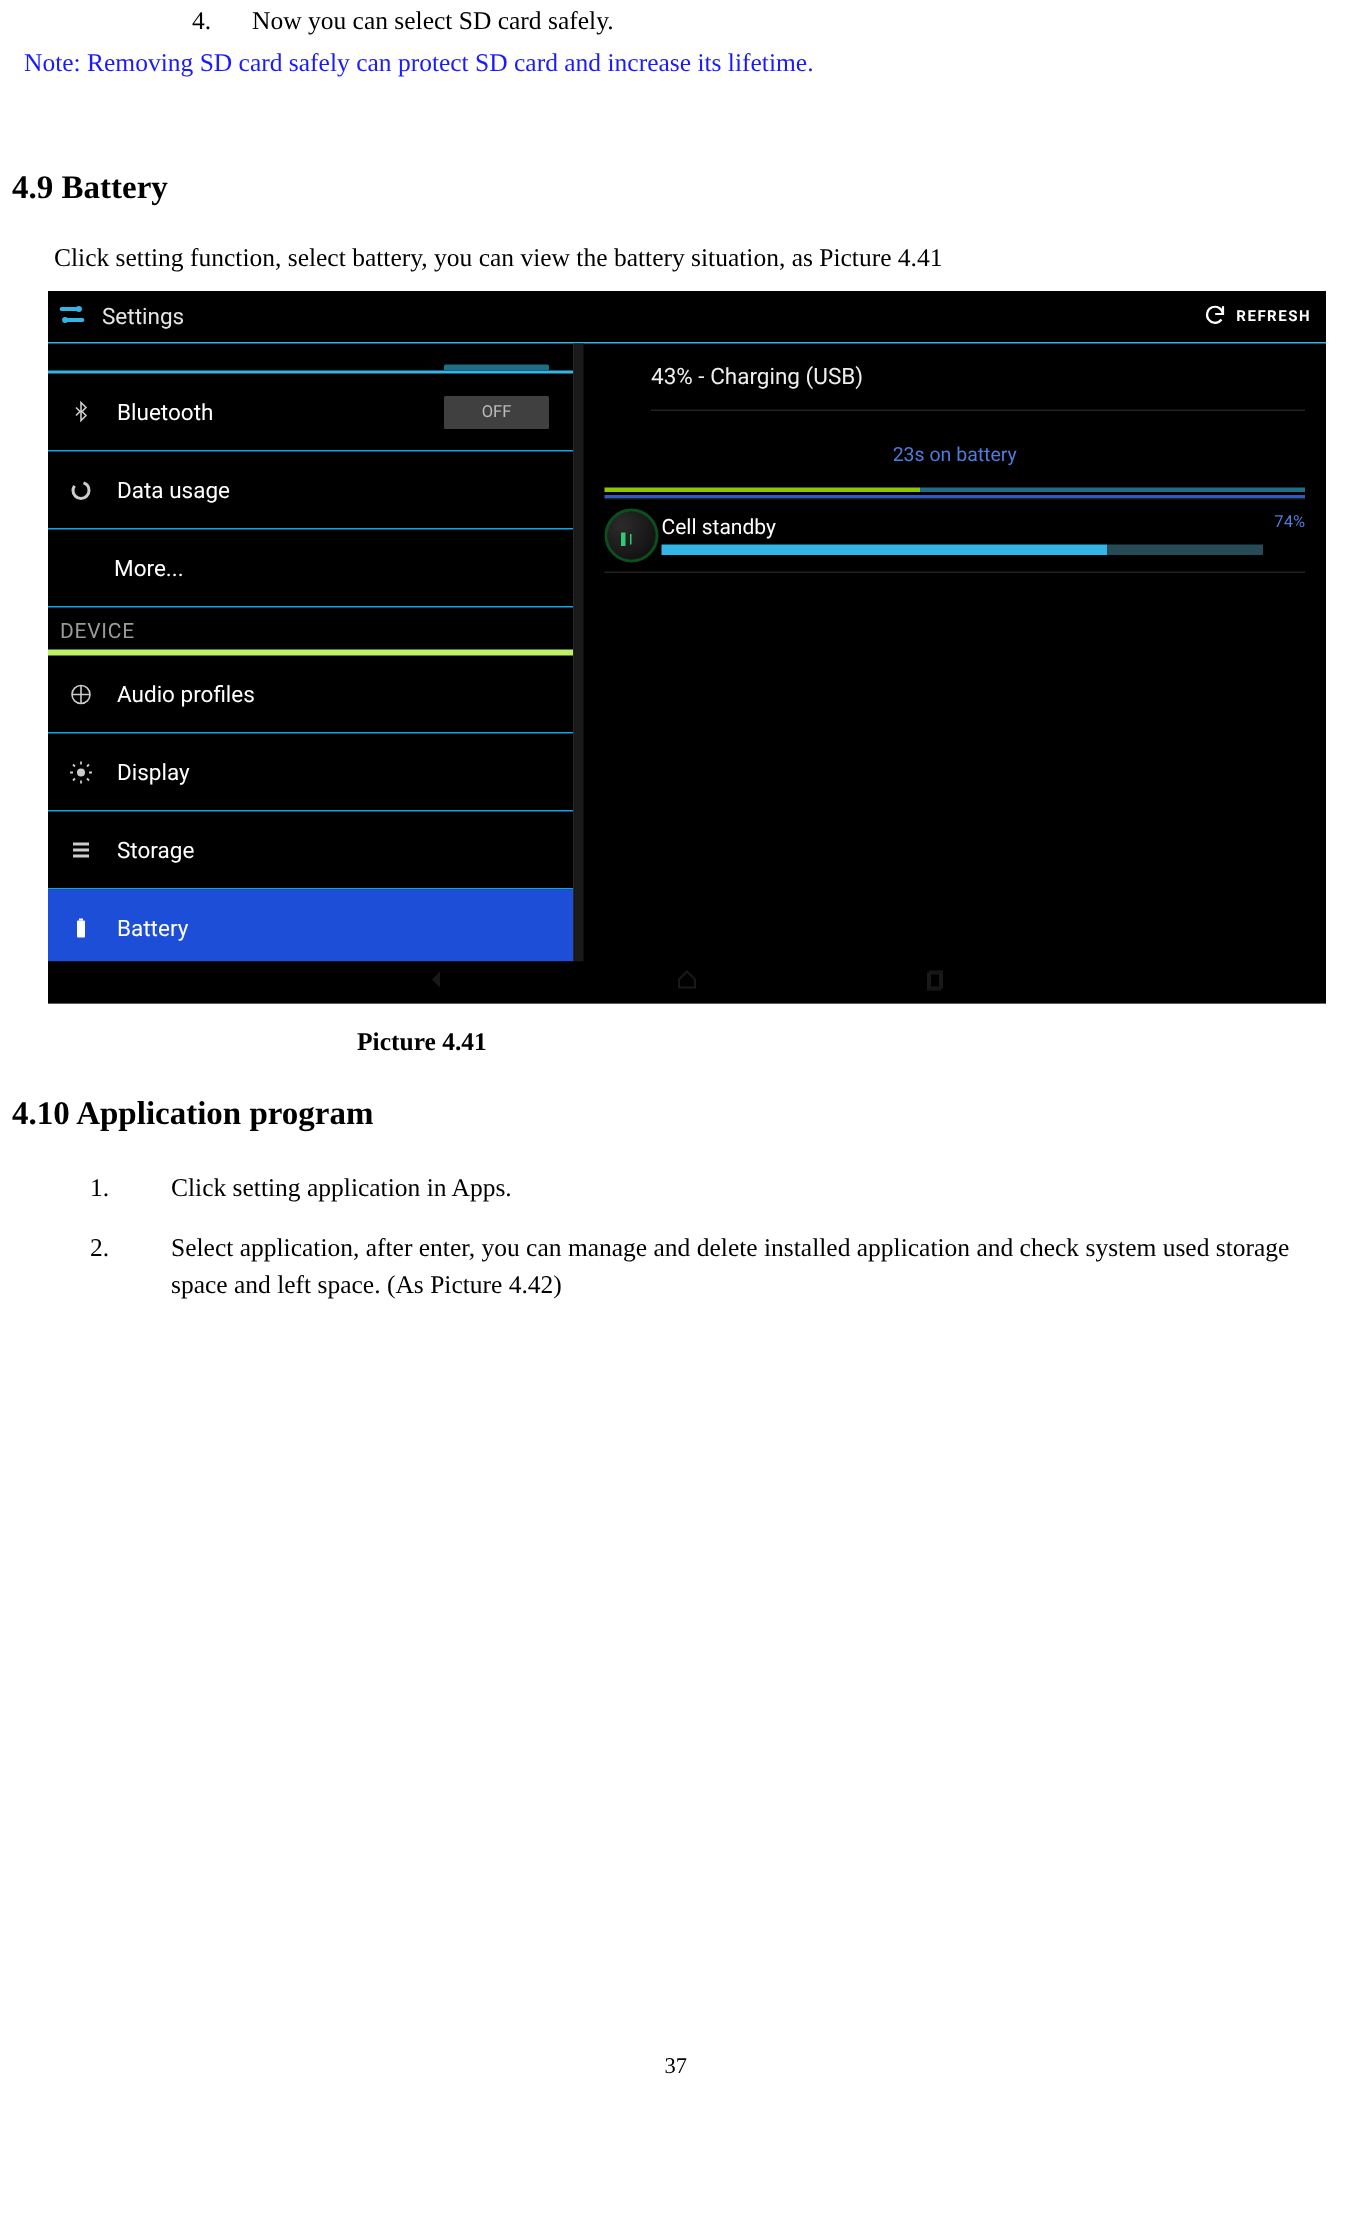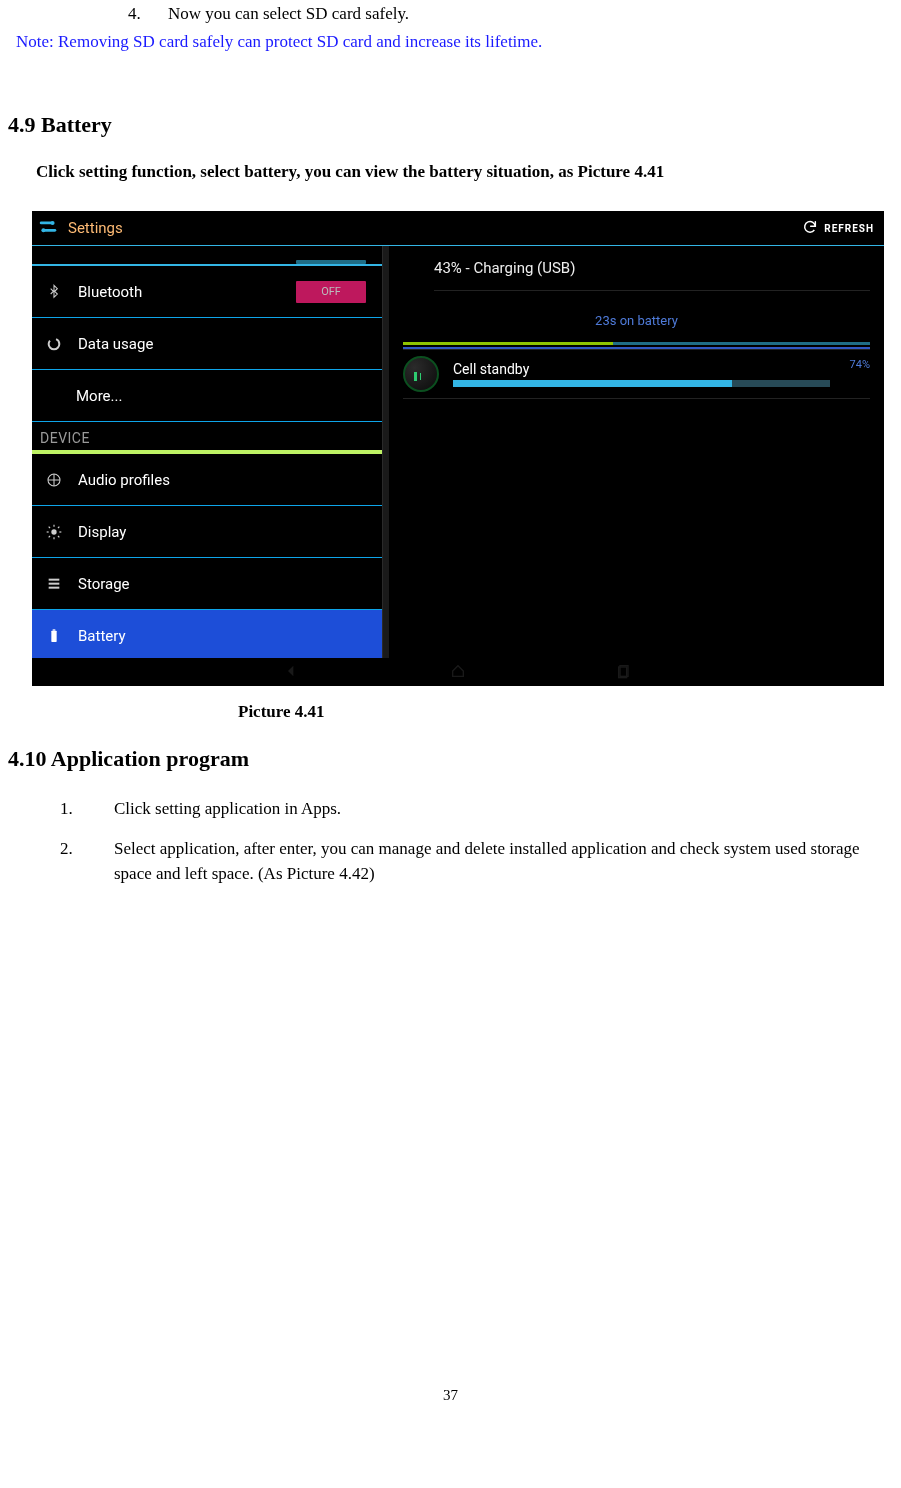--- a/index.html
+++ b/index.html
@@ -6,21 +6,21 @@
     font-family: "Times New Roman", serif;
     margin: 0;
     padding: 0 8px;
     color: #000;
     width: 885px;
   }
   .ol-item { display: flex; font-size: 17px; margin: 4px 0 8px 120px; }
   .ol-item .num { width: 40px; flex: 0 0 40px; }
   .note { color: #1a1aff; font-size: 17px; margin: 8px 8px 60px 8px; }
   h2.section { font-size: 22px; font-weight: bold; margin: 0 0 24px 0; }
-  .intro { font-size: 17px; margin: 0 0 29px 28px; font-weight: bold; }
+  .intro { font-size: 17px; margin: 0 0 12px 28px; }
   .figure-caption { font-weight: bold; font-size: 17px; margin: 16px 0 24px 230px; }
   .steps { margin-left: 52px; }
   .step { display: flex; font-size: 17px; margin-bottom: 14px; line-height: 1.5; }
   .step .num { width: 54px; flex: 0 0 54px; }
   .pagenum { text-align: center; font-size: 15px; margin-top: 500px; }
 
   
   .shot {
     margin-left: 24px;
     width: 852px;
@@ -32,21 +32,21 @@
     position: relative;
     overflow: hidden;
   }
   .shot-header {
     height: 34px;
     display: flex;
     align-items: center;
     border-bottom: 1px solid #33b5e5;
     padding: 0 10px 0 4px;
   }
-  .shot-header .title { color: #fdba74; font-size: 15px; margin-left: 8px; }
+  .shot-header .title { color: #e5e5e5; font-size: 15px; margin-left: 8px; }
   .shot-header .spacer { flex: 1; }
   .shot-header .refresh { color: #fff; font-size: 10px; font-weight: bold; letter-spacing: 1px; display: flex; align-items: center; gap: 6px; }
   .settings-icon { width: 24px; height: 24px; display: inline-flex; align-items: center; justify-content: center; }
   .refresh-icon svg { width: 16px; height: 16px; }
 
   .shot-body { display: flex; height: 412px; }
   .sidebar { width: 350px; border-right: 1px solid #2a2a2a; overflow: hidden; }
   .sb-row {
     display: flex; align-items: center;
     height: 52px;
@@ -60,21 +60,21 @@
     width: 70px; height: 4px;
     background: #1f6d86;
     border-radius: 1px;
   }
   .sb-row .icon { width: 20px; height: 20px; display: inline-flex; align-items: center; justify-content: center; color: #ccc; margin-right: 14px; }
   .sb-row .label { color: #fff; font-size: 15px; }
   .sb-row.sel { background: #1d4ed8; }
   .sb-row .off-pill {
     margin-left: auto; margin-right: 16px;
     width: 70px; height: 22px;
-    background: #be185d;
+    background: #404040;
     border-radius: 1px;
     display: flex; align-items: center; justify-content: center;
     color: #bbb; font-size: 11px;
   }
   .sb-row.indent { padding-left: 44px; }
   .sb-cat {
     color: #9a9a9a; font-size: 14px; letter-spacing: 0.5px;
     padding: 8px 0 4px 8px;
     border-bottom: 4px solid #bef264;
   }
@@ -96,21 +96,21 @@
   .graph-bar {
     position: absolute; left: 0; right: 0; bottom: 4px; height: 3px;
     background: linear-gradient(to right, #8fc400 0%, #8fc400 45%, #1f6d86 45%, #1f6d86 100%);
   }
   .graph-underline {
     position: absolute; left: 0; right: 0; bottom: 0; height: 2px;
     background: #3159c4;
   }
   .graph-label { color: #4f7bd9; font-size: 13px; text-shadow: 0 0 2px #000; }
   .usage-row {
-    height: 48px; display: flex; align-items: center; gap: 14px;
+    height: 48px; display: flex; align-items: center; gap: 2px;
     border-bottom: 1px solid #222;
     justify-content: center;
   }
   .usage-icon {
     width: 32px; height: 32px; border-radius: 50%;
     background: radial-gradient(circle at 30% 30%, #2b2b2b, #0b0b0b);
     border: 2px solid #0b4f1f;
     position: relative;
     flex: 0 0 32px;
   }

